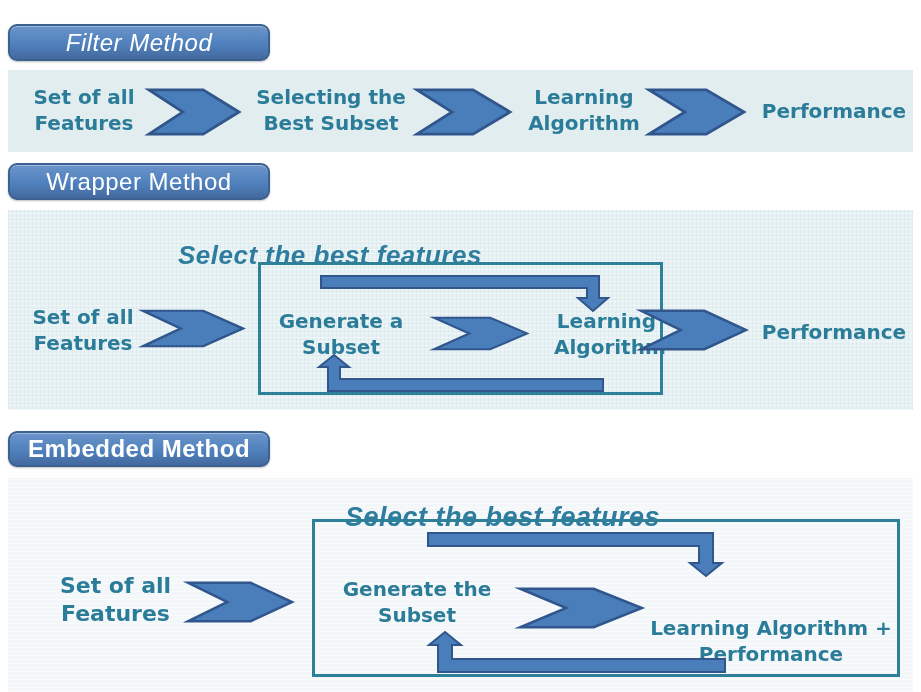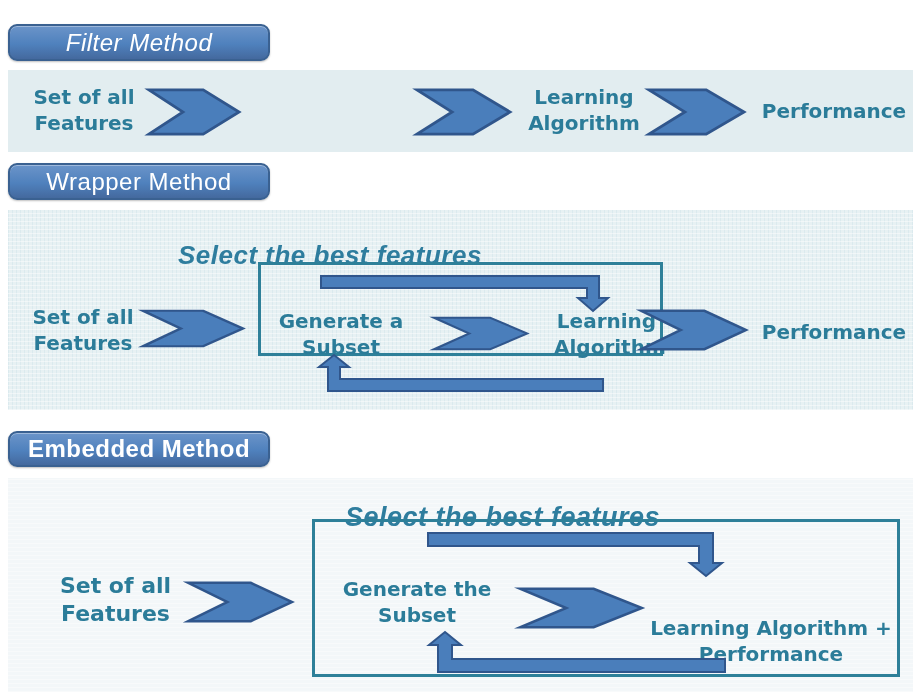--- a/index.html
+++ b/index.html
@@ -61,20 +61,22 @@
 <div class="method-btn" style="left:8px;top:24px;font-style:italic;">Filter Method</div>
 
 <div class="band">
   <div class="flow-label fs20" style="left:10px;top:15px;width:132px;">Set of all
 Features</div>
 
   <svg style="left:140px;top:19px;" width="92" height="46" viewBox="0 0 100 50" preserveAspectRatio="none">
     <polygon points="1,1 60,1 99,25 60,49 1,49 38,25" style="fill:var(--arrow-fill);stroke:var(--arrow-border);stroke-width:3;"></polygon>
   </svg>
 
+  <div class="flow-label fs20" style="left:238px;top:15px;width:170px;">Selecting the
+Best Subset</div>
 
   <svg style="left:408px;top:19px;" width="95" height="46" viewBox="0 0 100 50" preserveAspectRatio="none">
     <polygon points="1,1 60,1 99,25 60,49 1,49 38,25" style="fill:var(--arrow-fill);stroke:var(--arrow-border);stroke-width:3;"></polygon>
   </svg>
 
   <div class="flow-label fs20" style="left:514px;top:15px;width:124px;">Learning
 Algorithm</div>
 
   <svg style="left:640px;top:19px;" width="97" height="46" viewBox="0 0 100 50" preserveAspectRatio="none">
     <polygon points="1,1 60,1 99,25 60,49 1,49 38,25" style="fill:var(--arrow-fill);stroke:var(--arrow-border);stroke-width:3;"></polygon>
@@ -88,21 +90,21 @@
 <div class="wrapper-panel">
   <div class="panel-title" style="left:170px;top:6px;width:500px;font-size:26px;">Select the best features</div>
 
   <div class="flow-label fs20" style="left:8px;top:95px;width:134px;">Set of all
 Features</div>
 
   <svg style="left:134px;top:100px;" width="102" height="37" viewBox="0 0 100 50" preserveAspectRatio="none">
     <polygon points="1,1 60,1 99,25 60,49 1,49 38,25" style="fill:var(--arrow-fill);stroke:var(--arrow-border);stroke-width:3;"></polygon>
   </svg>
 
-  <div class="loop-box" style="left:250px;top:52px;width:405px;height:94px;">
+  <div class="loop-box" style="left:250px;top:52px;width:405px;height:133px;">
 
     <svg style="left:55px;top:8px;" width="305" height="45">
       <polygon points="5,3 283,3 283,25 292,25 277,38 262,25 271,25 271,15 5,15" style="fill:var(--arrow-fill);stroke:var(--arrow-border);stroke-width:2;"></polygon>
     </svg>
 
     <div class="flow-label fs20" style="left:10px;top:44px;width:140px;">Generate a
 Subset</div>
 
     <svg style="left:172px;top:52px;" width="95" height="33" viewBox="0 0 100 50" preserveAspectRatio="none">
       <polygon points="1,1 60,1 99,25 60,49 1,49 38,25" style="fill:var(--arrow-fill);stroke:var(--arrow-border);stroke-width:3;"></polygon>

